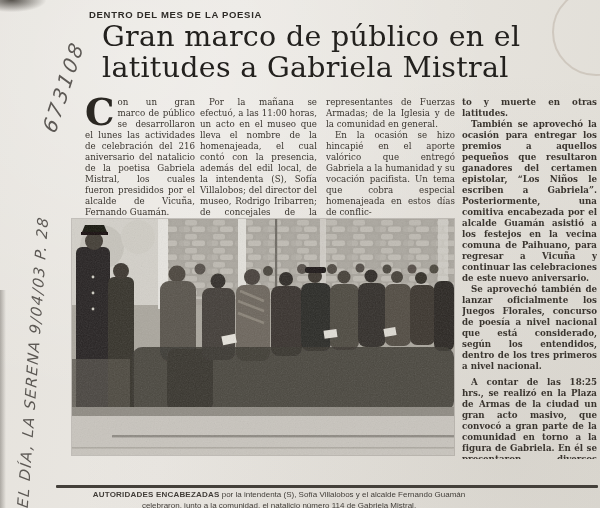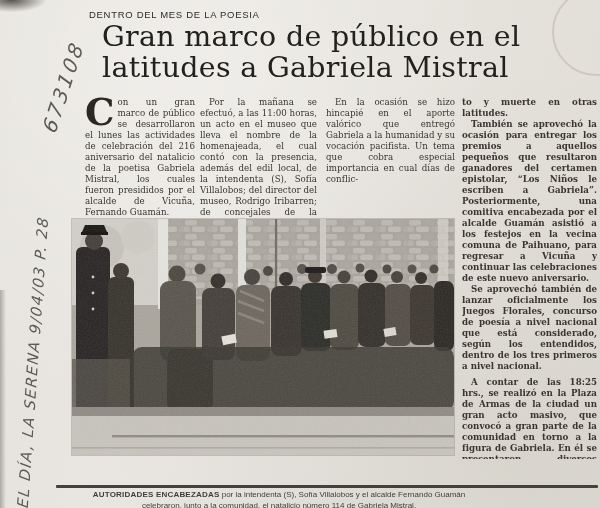--- a/index.html
+++ b/index.html
@@ -19,21 +19,21 @@
     border:2px solid rgba(168,156,140,.35);}
   
   .hw{position:absolute;font-family:"DejaVu Sans","Liberation Sans",sans-serif;
     font-style:italic;color:#4e4a46;white-space:nowrap;opacity:.9;}
   .hw-source{left:14px;top:506px;font-size:15px;letter-spacing:1.5px;
     transform:rotate(-86deg) skewX(-6deg);transform-origin:0 0;}
   .hw-catalog{left:38px;top:126px;font-size:20px;letter-spacing:3px;
     transform:rotate(-72deg) skewX(-8deg);transform-origin:0 0;}
   
   .kicker{position:absolute;left:89px;top:9px;font-family:"Liberation Sans",sans-serif;
-    font-weight:normal;font-size:9.5px;letter-spacing:.7px;color:#2e2b27;}
+    font-weight:bold;font-size:9.5px;letter-spacing:.7px;color:#2e2b27;}
   .headline{position:absolute;left:94px;top:22px;width:505px;
     font-size:28.5px;line-height:30.5px;letter-spacing:.3px;color:#23211e;margin-left:8px;}
   .bodycol{position:absolute;top:97px;font-size:8.7px;line-height:11px;
     text-align:justify;color:#3a352f;hyphens:auto;-webkit-hyphens:auto;}
   #col1{left:85px;width:110px;}
   #col2{left:200px;width:117px;}
   #col3{left:326px;width:129px;}
   #col4{left:462px;width:135px;height:362px;overflow:hidden;font-weight:bold;}
   .bodycol p{margin:0;}
   .p-ind{text-indent:9px;}
@@ -69,21 +69,22 @@
 
   <div class="bodycol" id="col1">
     <p><span class="dropcap">C</span><span>on un gran marco de público se desarrollaron el lunes las actividades de celebración del 216 aniversario del natalicio de la poetisa Gabriela Mistral, los cuales fueron presididos por el alcalde de Vicuña, Fernando Guamán.</span></p>
   </div>
 
   <div class="bodycol" id="col2">
     <p class="p-ind">Por la mañana se efectuó, a las 11:00 horas, un acto en el museo que lleva el nombre de la homenajeada, el cual contó con la presencia, además del edil local, de la intendenta (S), Sofía Villalobos; del director del museo, Rodrigo Iribarren; de concejales de la comuna; de</p>
   </div>
 
   <div class="bodycol" id="col3">
-    <p class="p-ind">En la ocasión se hizo hincapié en el aporte valórico que entregó Gabriela a la humanidad y su vocación pacifista. Un tema que cobra especial importancia en cual días de conflic-</p>
+    <p>representantes de Fuerzas Armadas; de la Iglesia y de la comunidad en general.</p>
+    <p class="p-ind">En la ocasión se hizo hincapié en el aporte valórico que entregó Gabriela a la humanidad y su vocación pacifista. Un tema que cobra especial homenajeada en estos días de conflic-</p>
   </div>
 
   <div class="bodycol" id="col4">
     <p>to y muerte en otras latitudes.</p>
     <p class="p-ind">También se aprovechó la ocasión para entregar los premios a aquellos pequeños que resultaron ganadores del certamen epistolar, “Los Niños le escriben a Gabriela”. Posteriormente, una comitiva encabezada por el alcalde Guamán asistió a los festejos en la vecina comuna de Paihuano, para regresar a Vicuña y continuar las celebraciones de este nuevo aniversario.</p>
     <p class="p-ind">Se aprovechó también de lanzar oficialmente los Juegos Florales, concurso de poesía a nivel nacional que está considerado, según los entendidos, dentro de los tres primeros a nivel nacional.</p>
     <p class="p-ind p-gap">A contar de las 18:25 hrs., se realizó en la Plaza de Armas de la ciudad un gran acto masivo, que convocó a gran parte de la comunidad en torno a la figura de Gabriela. En él se presentaron diversos números artísticos, todos relacionados con la obra de la poetisa.</p>
   </div>
 
   <svg class="photo" viewBox="0 0 382 236" xmlns="http://www.w3.org/2000/svg" preserveAspectRatio="none">

